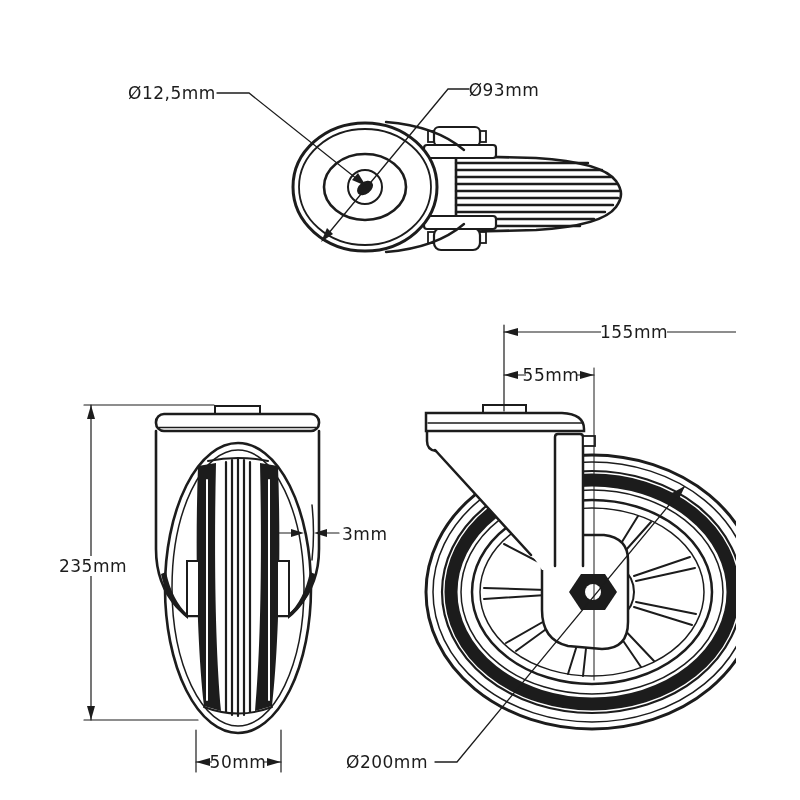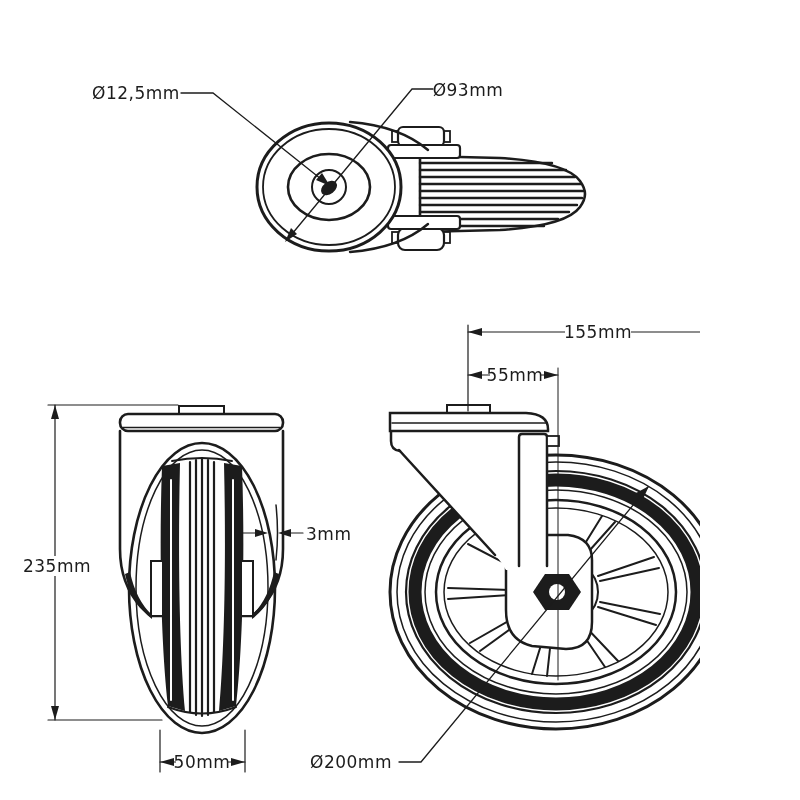--- a/index.html
+++ b/index.html
@@ -1,16 +1,16 @@
 <!DOCTYPE html>
 <html><head>
 <meta charset="utf-8">
 <style>
   html,body{margin:0;padding:0;background:#ffffff;}
-  .canvas{width:700px;height:800px;background:#ffffff;position:relative;overflow:hidden;}
+  .canvas{width:700px;height:800px;background:#ffffff;position:relative;overflow:hidden;padding-left:36px;}
   svg{display:block;}
   .dim-text{
     font-family:"DejaVu Sans","Liberation Sans",sans-serif;
     font-size:17px;
     letter-spacing:0.5px;
     fill:#1c1c1c;
   }
 </style>
 </head>
 <body>

